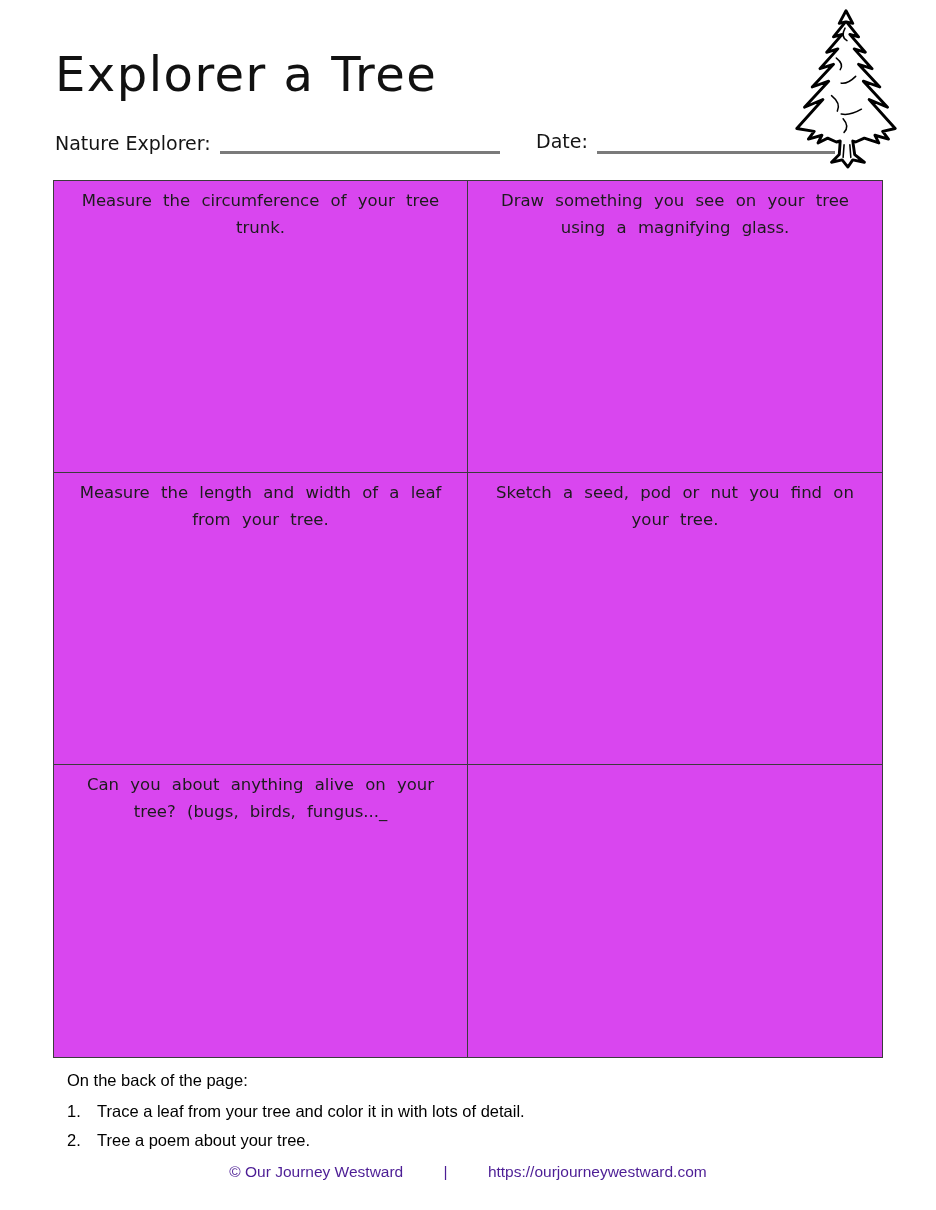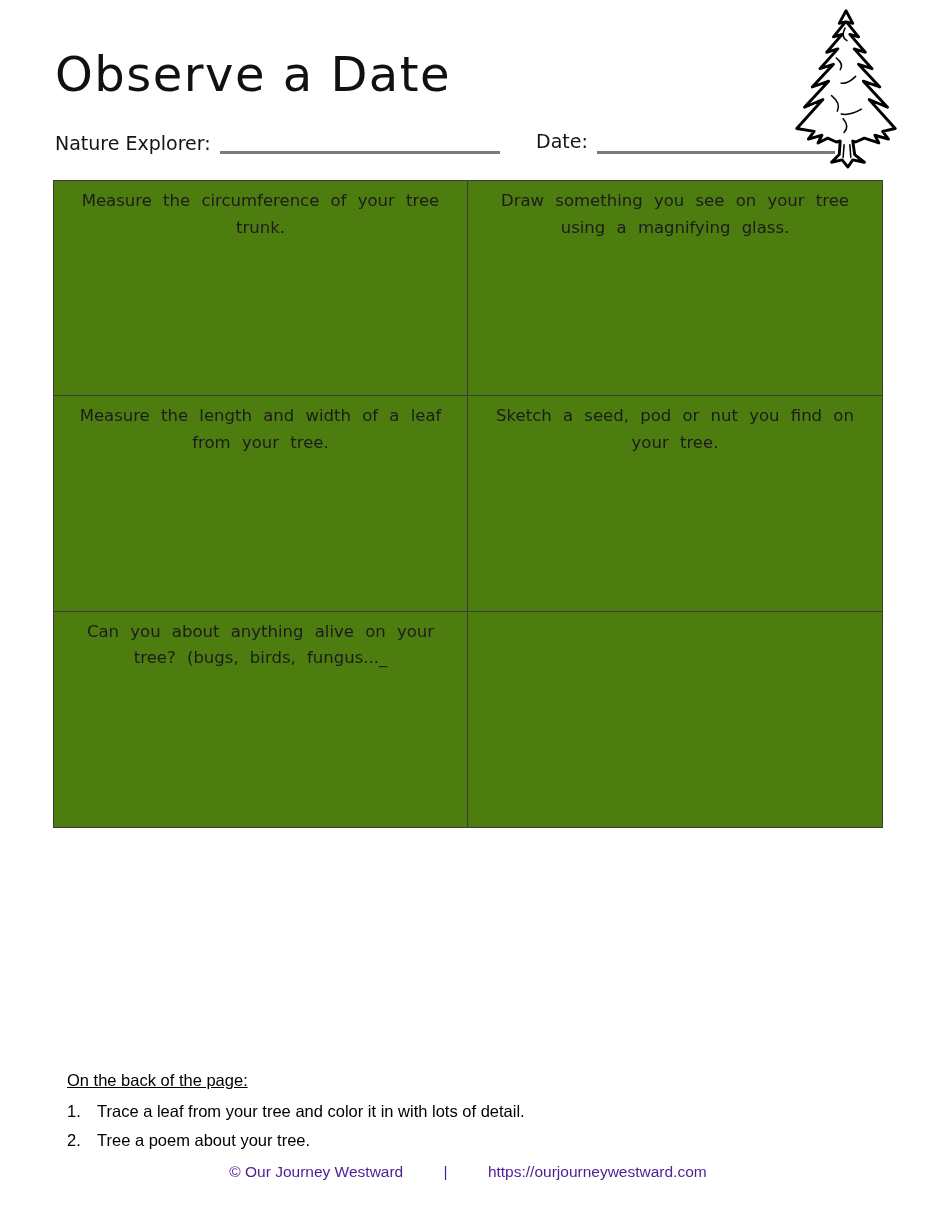--- a/index.html
+++ b/index.html
@@ -57,27 +57,27 @@
     width: 118px;
     height: 164px;
   }
 
   
   .grid {
     position: absolute;
     left: 53px;
     top: 180px;
     width: 830px;
-    height: 648px;
+    height: 878px;
     box-sizing: border-box;
     border: 1.5px solid #3c3c3c;
     display: grid;
     grid-template-columns: 1fr 1fr;
     grid-template-rows: 1fr 1fr 1fr;
-    background: #4d7c0f;
+    background: #d946ef;
   }
   .cell {
     box-sizing: border-box;
     border-right: 1.5px solid #3c3c3c;
     border-bottom: 1.5px solid #3c3c3c;
     padding: 7px 16px 0 16px;
   }
   .cell:nth-child(2n) { border-right: none; }
   .cell:nth-child(n+5) { border-bottom: none; }
   .prompt {
@@ -92,42 +92,42 @@
   
   .back-section {
     position: absolute;
     left: 67px;
     top: 1071px;
     width: 760px;
     font-size: 16.5px;
     line-height: 1.2;
     color: #000;
   }
-  .back-heading { margin-bottom: 11px; text-decoration: underline; }
+  .back-heading { margin-bottom: 11px; }
   .back-item { display: flex; margin-bottom: 9px; }
   .back-item .num { width: 30px; flex: 0 0 30px; }
 
   
   .footer {
     position: absolute;
     left: 0;
     top: 1163px;
     width: 100%;
     text-align: center;
     font-size: 15.5px;
     color: #4c1d95;
   }
   .footer .sep { display: inline-block; margin: 0 36px; }
 </style>
 </head>
 <body>
 
 <div class="page">
 
-  <div class="title">Observe a Date</div>
+  <div class="title">Explorer a Tree</div>
 
   <div class="field-group" id="explorer-group">
     <span>Nature Explorer:</span>
     <span class="write-line"></span>
   </div>
 
   <div class="field-group" id="date-group">
     <span>Date:</span>
     <span class="write-line"></span>
   </div>

